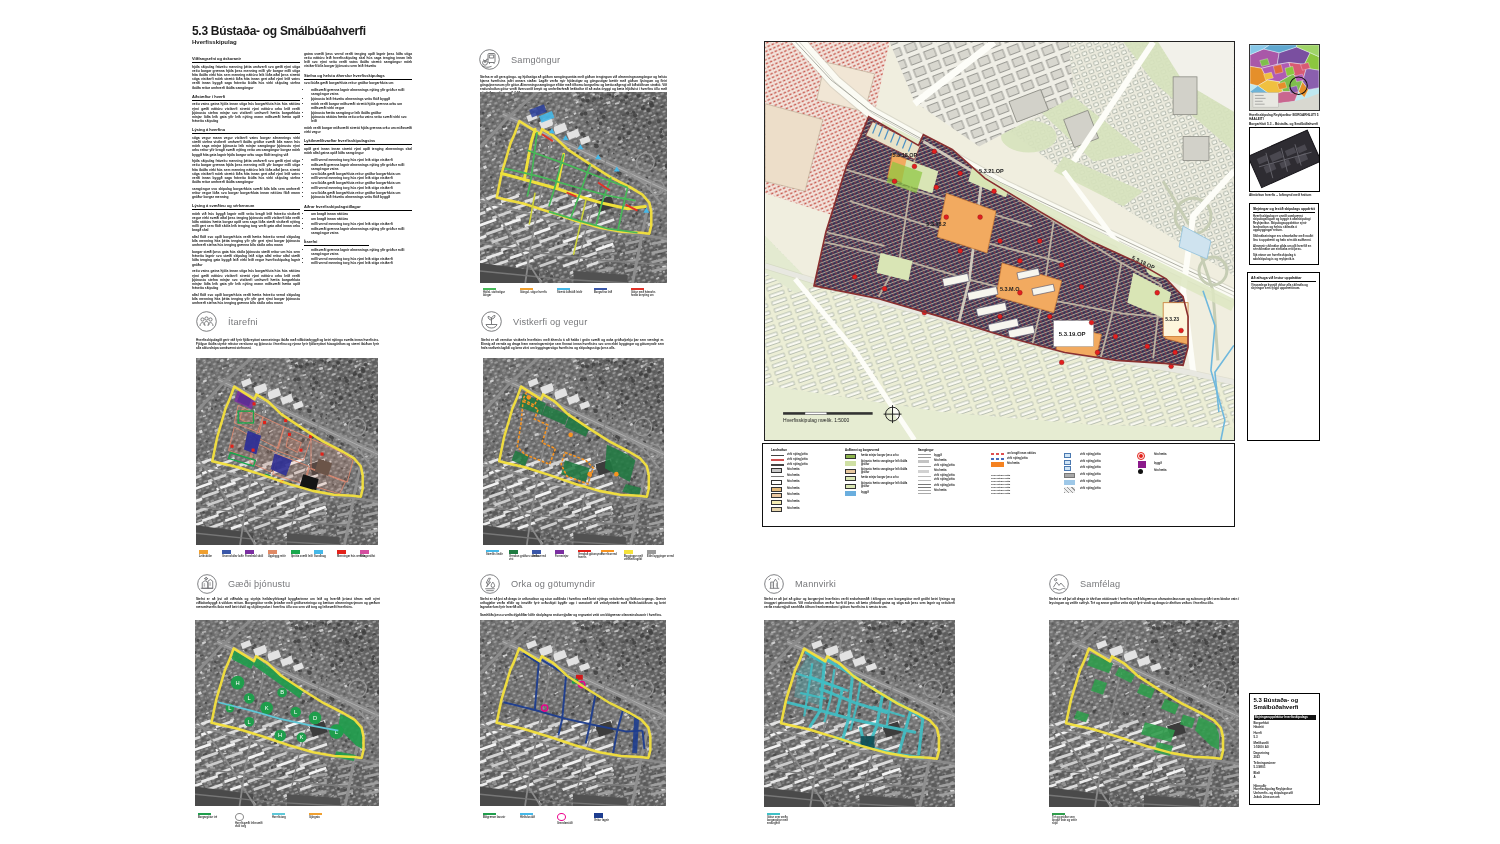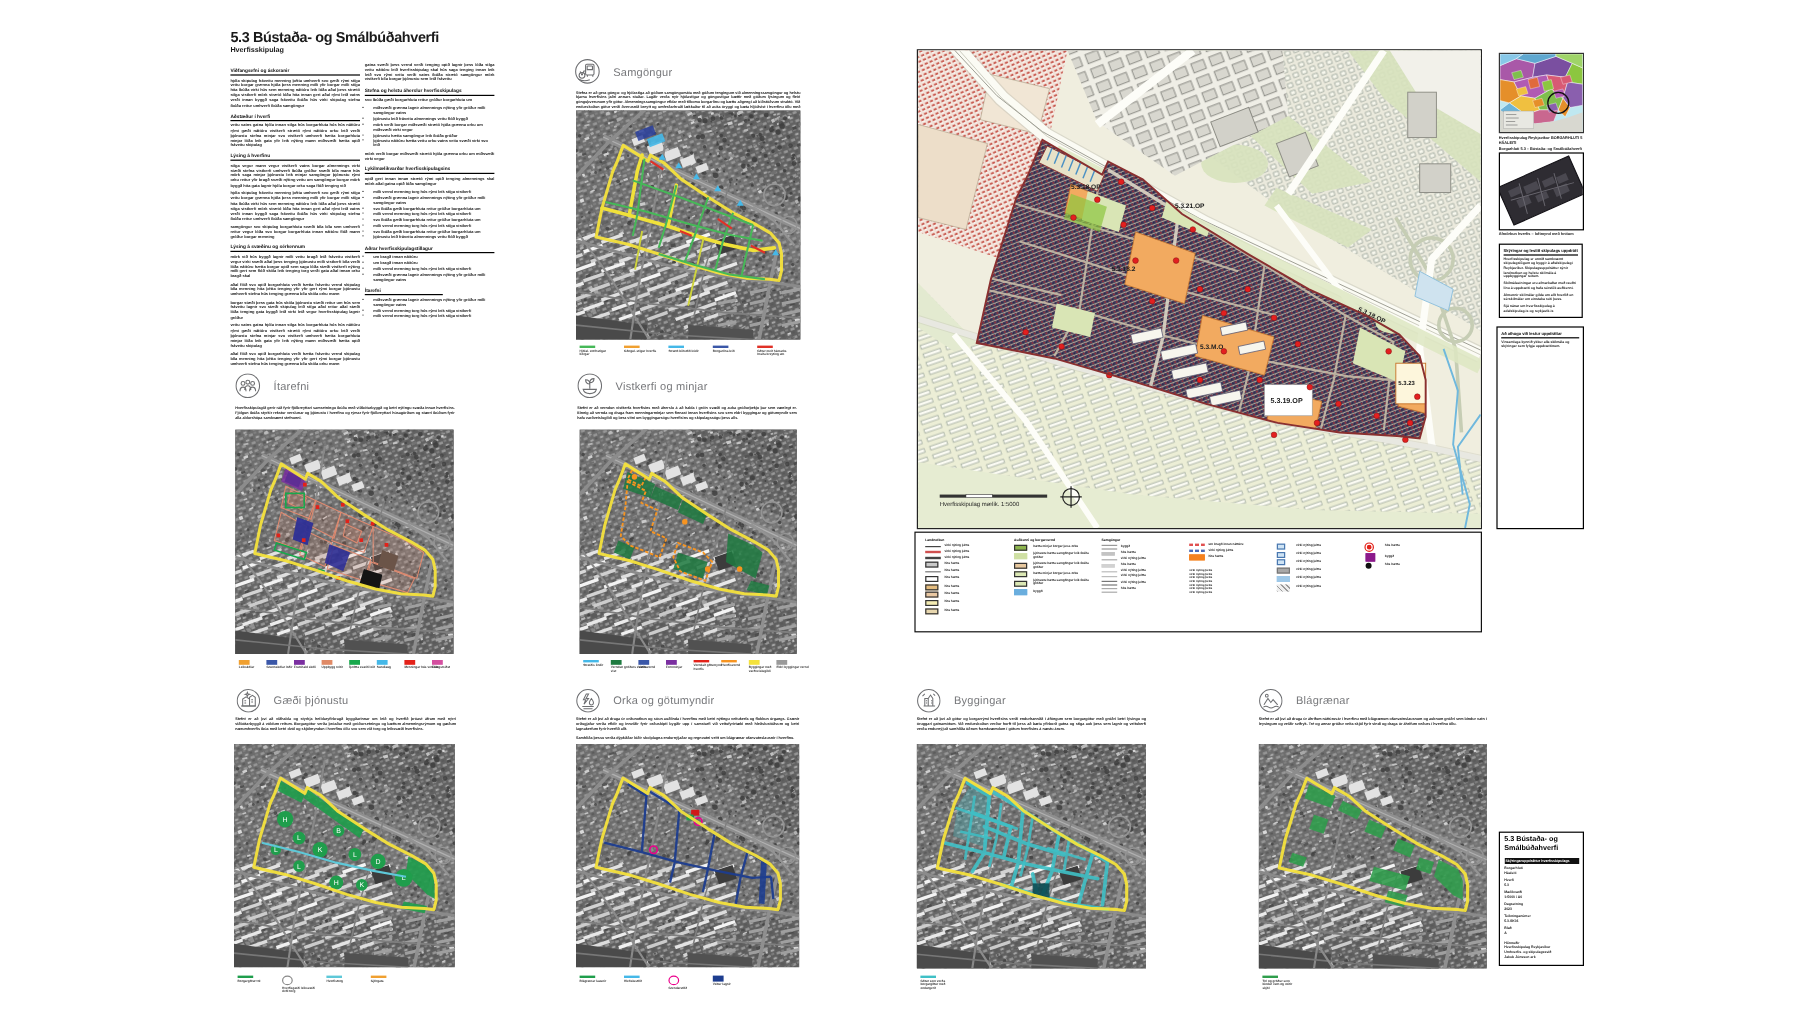--- a/index.html
+++ b/index.html
@@ -1079,21 +1079,21 @@
       <div class="plegt">Félagsmiðst</div>
     </div>
 </div>
 
 <div class="ph" style="left:481px;top:311px">
     <svg width="21" height="21" viewBox="0 0 21 21" fill="none" stroke="#6d6e71" stroke-width="0.9">
       <circle cx="10.5" cy="10.5" r="9.8"></circle>
       <path d="M10.5 13V6.5M10.5 9C10.5 7 9 5.5 7 5.5c0 2 1.5 3.5 3.5 3.5zm0-1c0-2 1.5-3.5 3.5-3.5 0 2-1.5 3.5-3.5 3.5z"></path>
       <path d="M5 13.5h11c-.5 2-2.8 3.5-5.5 3.5S5.5 15.5 5 13.5z"></path>
     </svg>
-    <span class="t">Vistkerfi og minjar</span>
+    <span class="t">Vistkerfi og vegur</span>
   </div>
 
 <div class="ptxt" style="left:481px;top:338px;width:183px">Stefnt er að verndun vistkerfa hverfisins með áherslu á að halda í gróin svæði og auka gróðurþekju þar sem vænlegt er. Einnig að vernda og draga fram menningarminjar sem finnast innan hverfisins svo sem eldri byggingar og götumyndir sem hafa varðveislugildi og bera vitni um byggingarsögu hverfisins og skipulagssögu þess alls.</div>
 
 <svg class="pmap" style="left:483px;top:358px" width="181" height="187" viewBox="0 0 190 190" preserveAspectRatio="none">
 <use href="#sat"></use>
 
 <g fill="#1e7a40" opacity="0.85">
 <polygon points="42,36 66,46 62,58 38,50"></polygon>
 <polygon points="66,48 90,58 86,68 62,58"></polygon>
@@ -1280,21 +1280,21 @@
       <div class="plegt">Veitur lagnir</div>
     </div>
 </div>
 
 <div class="ph" style="left:764px;top:574px">
     <svg width="20" height="20" viewBox="0 0 21 21" fill="none" stroke="#6d6e71" stroke-width="0.9">
       <circle cx="10.5" cy="10.5" r="9.8"></circle>
       <path d="M7 15V8.5h3V15M10 8.5l2-3 2 3V15M6 15h10"></path>
       <path d="M8 10.5h1M8 12.5h1M12.5 10.5h1M12.5 12.5h1M5 6.5l2-2M16 6l-1.5-1.5"></path>
     </svg>
-    <span class="t">Byggingar</span>
+    <span class="t">Mannvirki</span>
   </div>
 
 <div class="ptxt" style="left:764px;top:597px;width:191px">Stefnt er að því að götur og borgarrými hverfisins verði endurhannðð í áföngum sem borgargötur með gróðri betri lýsingu og öruggari gatnamótum. Við endurskoðun verður horft til þess að bæta yfirborð gatna og stiga auk þess sem lagnir og veitukerfi verða endurnýjuð samhliða öðrum framkvæmdum í götum hverfisins á næstu árum.</div>
 
 <svg class="pmap" style="left:764px;top:620px" width="191" height="187" viewBox="0 0 190 190" preserveAspectRatio="none">
 <use href="#sat"></use>
 
 <g stroke="#3fc0c6" stroke-width="3" fill="none" opacity="0.9" stroke-linecap="round">
 <path d="M42,33 60,44 56,92 46,108"></path>
 <path d="M24,84 56,92 88,101 120,108 150,114"></path>
@@ -1331,21 +1331,21 @@
     </div>
 </div>
 
 <div class="ph" style="left:1049px;top:574px">
     <svg width="20" height="20" viewBox="0 0 21 21" fill="none" stroke="#6d6e71" stroke-width="0.9">
       <circle cx="10.5" cy="10.5" r="9.8"></circle>
       <path d="M4.5 14l3.5-5.5 2.5 3.5 2-2.5 4 4.5"></path>
       <path d="M4 16c1.5-1 3-1 4.5 0s3 1 4.5 0 3-1 4.5 0"></path>
       <circle cx="7" cy="6" r="1.2"></circle>
     </svg>
-    <span class="t">Blágrænar</span>
+    <span class="t">Samfélag</span>
   </div>
 
 <div class="ptxt" style="left:1049px;top:597px;width:190px">Stefnt er að því að draga úr áhrifum náttúruvár í hverfinu með blágrænum ofanvatnslausnum og auknum gróðri sem bindur vatn í leysingum og veiðir svifryk. Tré og annar gróður veita skjól fyrir vindi og draga úr áhrifum veðurs í hverfinu öllu.</div>
 
 <svg class="pmap" style="left:1049px;top:620px" width="190" height="187" viewBox="0 0 190 190" preserveAspectRatio="none">
 <use href="#sat"></use>
 
 <g fill="#2f9e4c" opacity="0.88">
 <polygon points="42,34 64,44 60,54 38,46"></polygon>
 <polygon points="70,48 86,56 82,64 66,56"></polygon>

